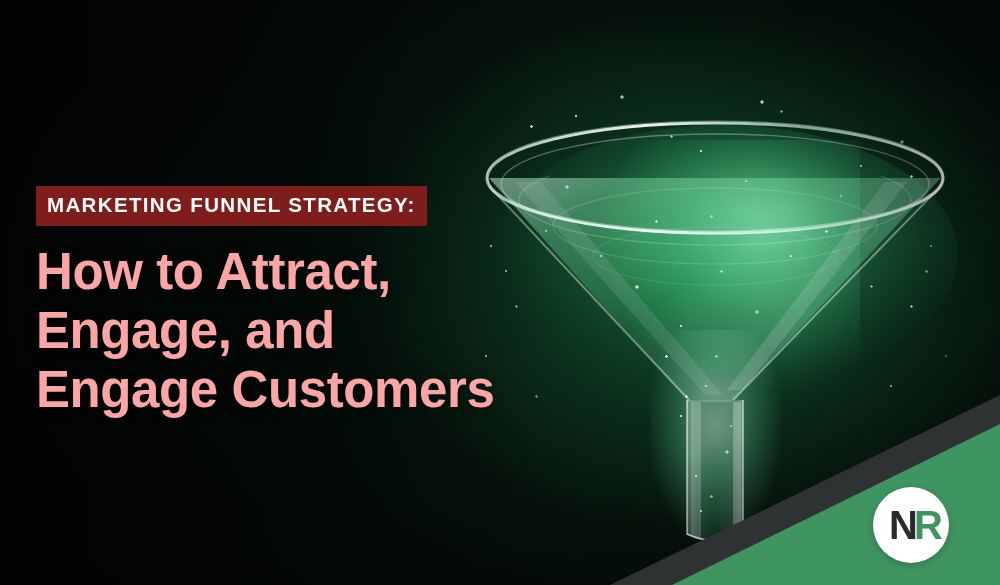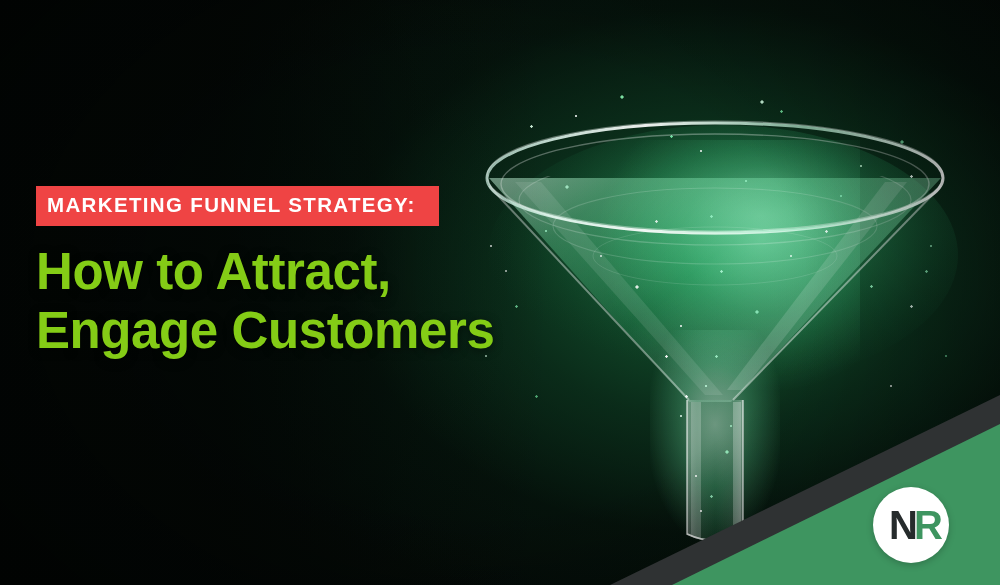--- a/index.html
+++ b/index.html
@@ -181,32 +181,32 @@
 
   
   .text-block {
     position: absolute;
     left: 36px;
     top: 186px;
     width: 560px;
   }
   .eyebrow {
     display: inline-block;
-    background: #ef4444;
+    background: #7f1d1d;
     color: #ffffff;
     font-size: 20.5px;
     font-weight: bold;
     letter-spacing: 1.35px;
     line-height: 1;
-    padding: 9px 23px 10px 11px;
+    padding: 9px 11px 10px 11px;
     white-space: nowrap;
   }
   .headline {
     margin-top: 16px;
-    color: #84cc16;
+    color: #fca5a5;
     font-size: 51px;
     font-weight: bold;
     line-height: 1.165;
     letter-spacing: -0.4px;
     text-shadow: 0 2px 10px rgba(0,0,0,0.55);
   }
   .headline .hl-line { display: block; white-space: nowrap; }
 </style>
 </head>
 <body>
@@ -313,17 +313,18 @@
 
       <text x="41" y="52" font-family="Liberation Sans, sans-serif" font-size="40" font-weight="bold" fill="#3e9560">R</text>
       <text x="16" y="52" font-family="Liberation Sans, sans-serif" font-size="40" font-weight="bold" fill="#262b2c">N</text>
     </svg>
   </div>
 
   <div class="text-block">
     <div class="eyebrow">MARKETING FUNNEL STRATEGY:</div>
     <div class="headline">
       <span class="hl-line">How to Attract,</span>
+      <span class="hl-line">Engage, and</span>
       <span class="hl-line">Engage Customers</span>
     </div>
   </div>
 
 </div>
 
 </body></html>

